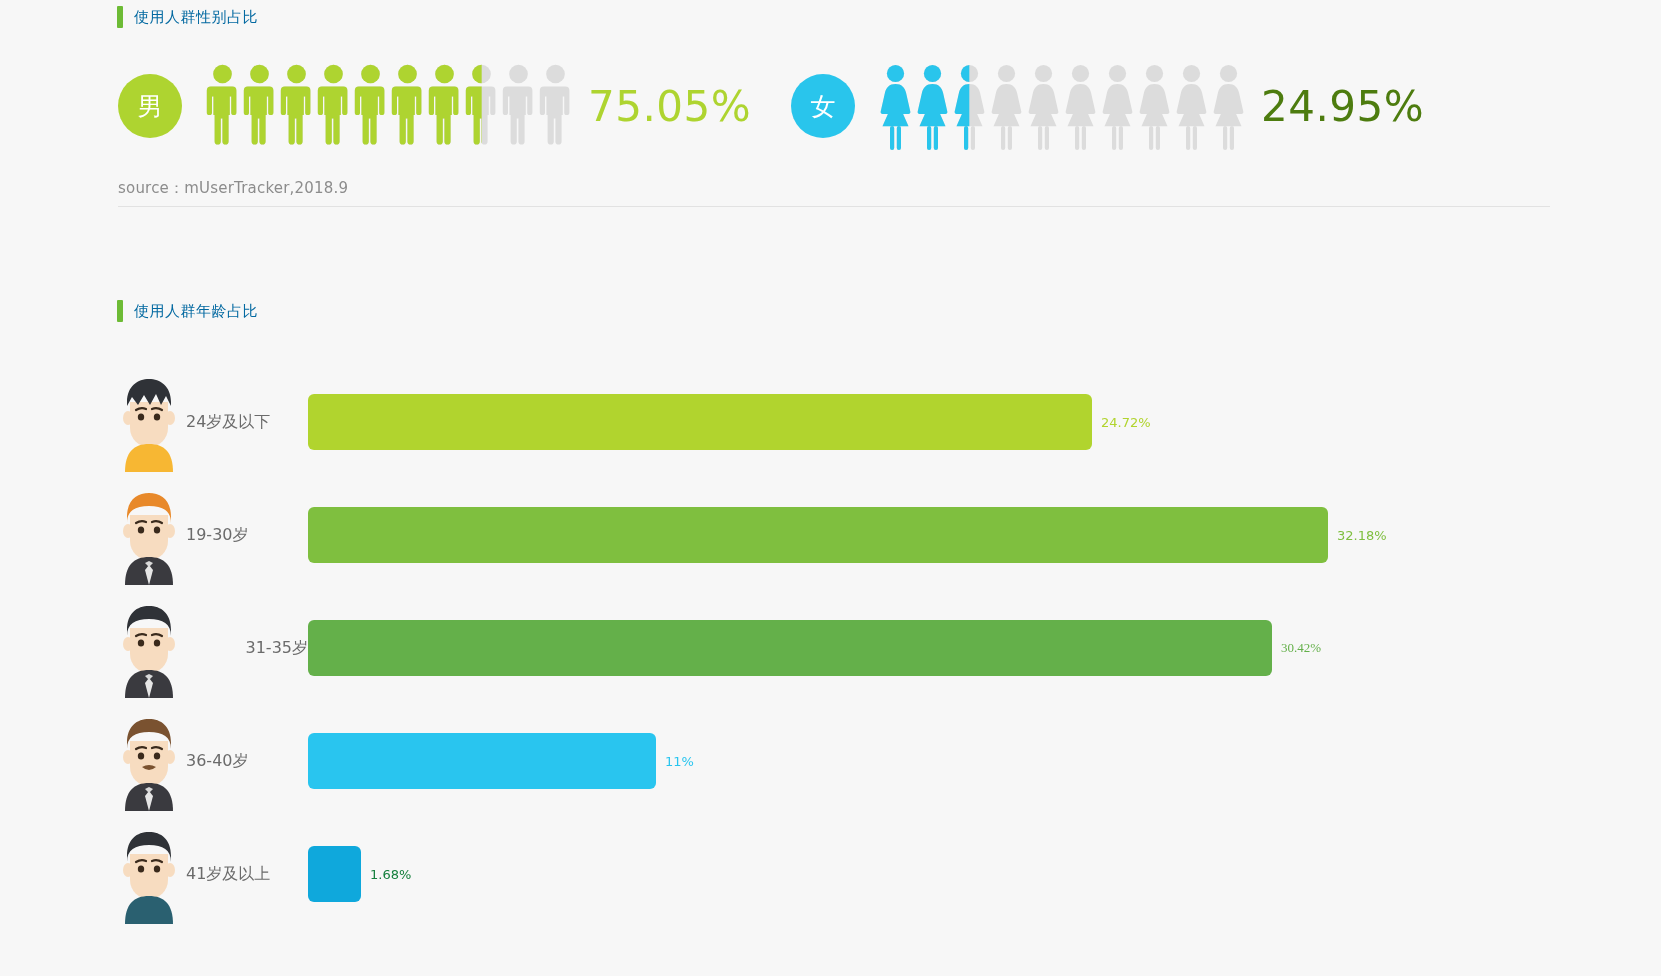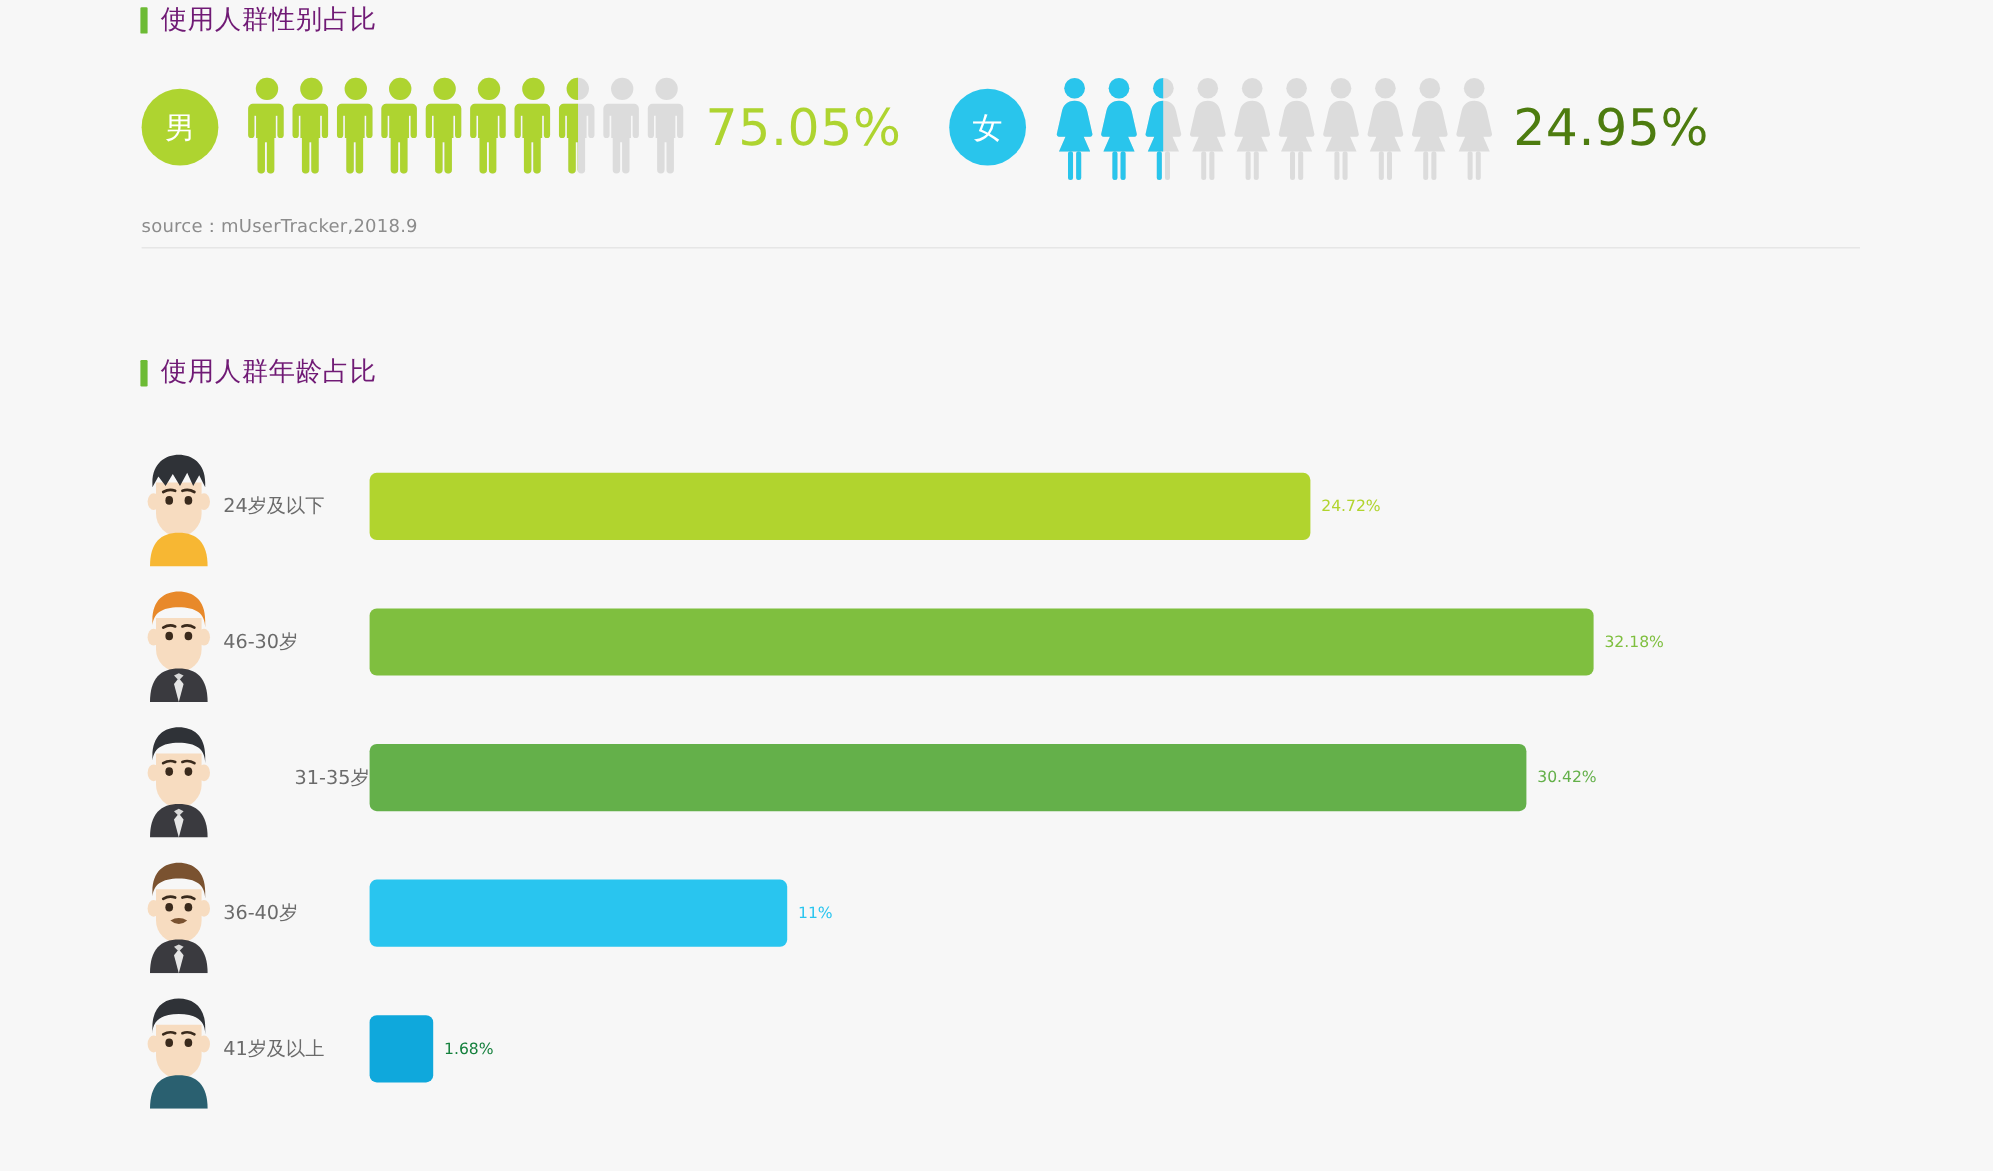--- a/index.html
+++ b/index.html
@@ -22,22 +22,22 @@
     gap: 11px;
   }
   .title-bar {
     width: 6px;
     height: 22px;
     background: #6dbb35;
     border-radius: 1px;
     display: block;
   }
   .title-text {
-    font-size: 22px;
-    color: #701a75;
+    font-size: 15px;
+    color: #0369a1;
     letter-spacing: 0.5px;
     line-height: 1;
     font-family: "DejaVu Sans", "Liberation Sans", sans-serif;
   }
 
   
   .gender-row {
     position: absolute;
     display: flex;
     align-items: center;
@@ -586,21 +586,21 @@
             <path d="M9 32 C9 15 19 8 31 8 C43 8 53 15 53 32 L53 38 C53 26 45 21 31 21 C17 21 9 26 9 38 Z" fill="#e8892a"></path>
             <ellipse cx="23" cy="45" rx="3.2" ry="3.6" fill="#3a2a1c"></ellipse>
             <ellipse cx="39" cy="45" rx="3.2" ry="3.6" fill="#3a2a1c"></ellipse>
             <path d="M18 38 q5 -3 10 -1" stroke="#3a2a1c" stroke-width="2.2" fill="none" stroke-linecap="round"></path>
             <path d="M34 37 q5 -2 10 1" stroke="#3a2a1c" stroke-width="2.2" fill="none" stroke-linecap="round"></path>
             <path d="M31 72 C16 72 7 80 7 100 L55 100 C55 80 46 72 31 72 Z" fill="#3a3a3f"></path>
             <path d="M31 80 l-4 5 l4 15 l4 -15 z" fill="#e6e6e6"></path>
             <path d="M27 78 l4 4 l4 -4 l-4 -2 z" fill="#d8d8d8"></path>
           </svg>
         </div>
-        <div class="age-label">46-30岁</div>
+        <div class="age-label">19-30岁</div>
         <div class="bar-wrap">
           <div class="bar" style="width: 1020px; background: rgb(127, 191, 63);"></div>
           <div class="bar-val" style="color: rgb(127, 191, 63);">32.18%</div>
         </div>
       </div>
       <div class="age-row" style="top: 592px; text-align: right;">
         <div class="avatar">
           <svg width="62" height="100" viewBox="0 0 62 100" xmlns="http://www.w3.org/2000/svg">
             <ellipse cx="10" cy="46" rx="5" ry="7" fill="#f7dcc0"></ellipse>
             <ellipse cx="52" cy="46" rx="5" ry="7" fill="#f7dcc0"></ellipse>
@@ -611,21 +611,21 @@
             <path d="M18 38 q5 -3 10 -1" stroke="#3a2a1c" stroke-width="2.2" fill="none" stroke-linecap="round"></path>
             <path d="M34 37 q5 -2 10 1" stroke="#3a2a1c" stroke-width="2.2" fill="none" stroke-linecap="round"></path>
             <path d="M31 72 C16 72 7 80 7 100 L55 100 C55 80 46 72 31 72 Z" fill="#3a3a3f"></path>
             <path d="M31 80 l-4 5 l4 15 l4 -15 z" fill="#e6e6e6"></path>
             <path d="M27 78 l4 4 l4 -4 l-4 -2 z" fill="#d8d8d8"></path>
           </svg>
         </div>
         <div class="age-label">31-35岁</div>
         <div class="bar-wrap">
           <div class="bar" style="width: 964px; background: rgb(100, 176, 74);"></div>
-          <div class="bar-val" style="color: rgb(100, 176, 74);">30.42%</div>
+          <div class="bar-val" style="color: rgb(100, 176, 74); font-family: Liberation Serif, serif;">30.42%</div>
         </div>
       </div>
       <div class="age-row" style="top: 705px;">
         <div class="avatar">
           <svg width="62" height="100" viewBox="0 0 62 100" xmlns="http://www.w3.org/2000/svg">
             <ellipse cx="10" cy="46" rx="5" ry="7" fill="#f7dcc0"></ellipse>
             <ellipse cx="52" cy="46" rx="5" ry="7" fill="#f7dcc0"></ellipse>
             <path d="M12 30 h38 v26 a19 19 0 0 1 -38 0 z" fill="#f7dcc0"></path>
             <path d="M9 32 C9 15 19 8 31 8 C43 8 53 15 53 32 L53 38 C53 26 45 21 31 21 C17 21 9 26 9 38 Z" fill="#7a5230"></path>
             <ellipse cx="23" cy="45" rx="3.2" ry="3.6" fill="#3a2a1c"></ellipse>

